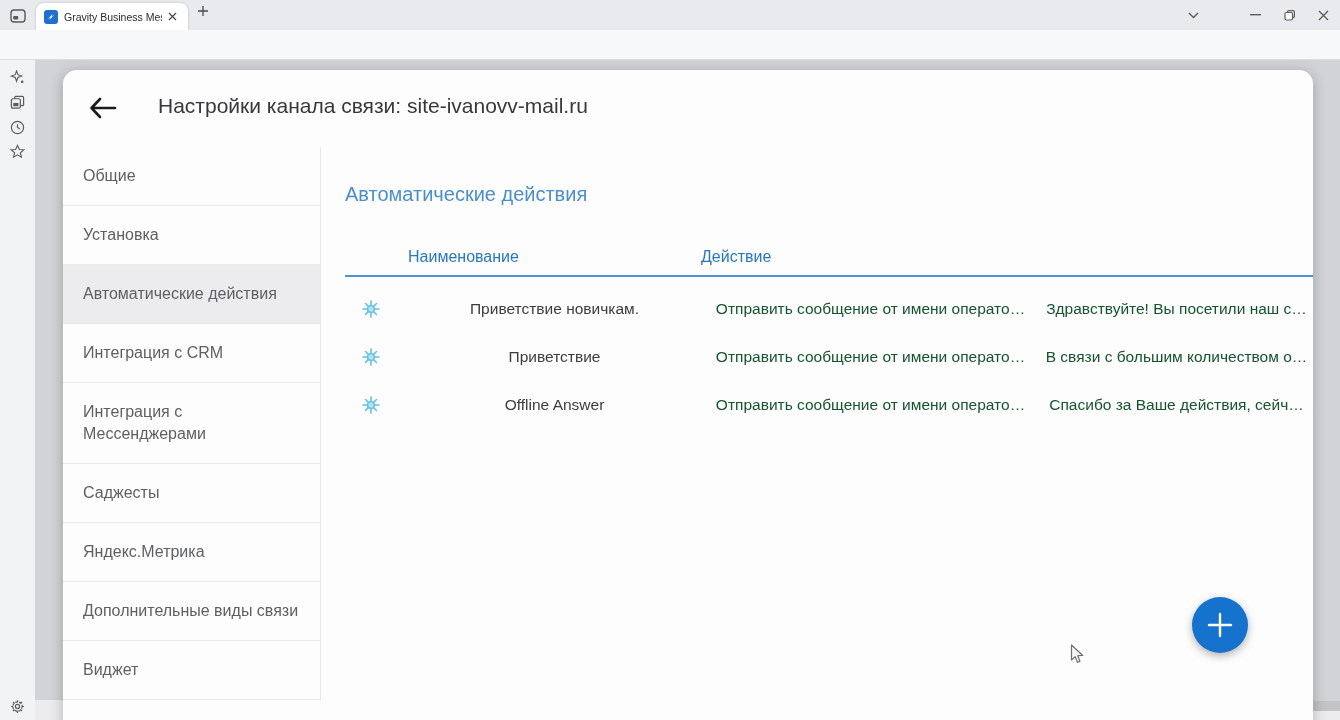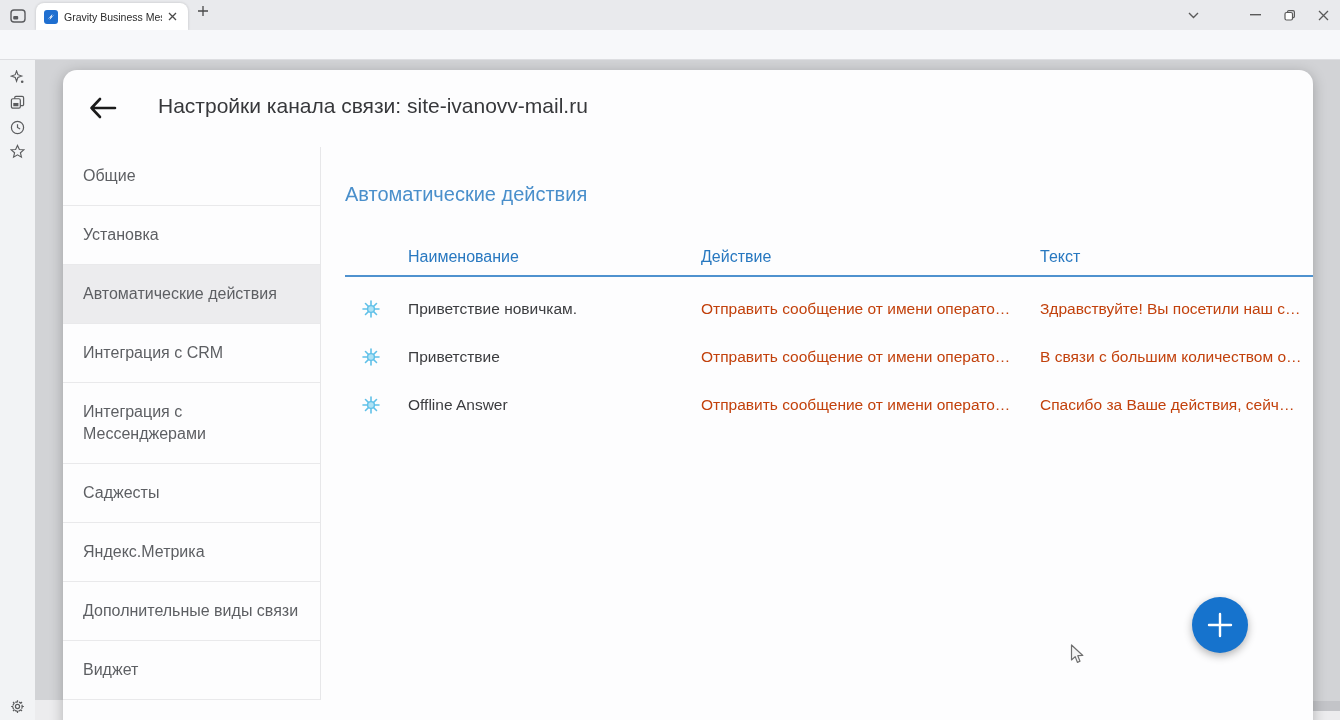--- a/index.html
+++ b/index.html
@@ -53,24 +53,24 @@
   .set-item { padding:18px 20px; font-size:16px; line-height:22px; color:#5d5f63; border-bottom:1px solid #e9e9eb; }
   .set-item.selected { background:#ececee; }
 
   
   .content { position:absolute; left:282px; top:77px; width:968px; height:553px; }
   .content-heading { position:absolute; left:0; top:36px; font-size:20px; color:#4a8fcb; }
   .atable { position:absolute; left:0; top:98px; width:968px; }
   .thead { display:grid; grid-template-columns:63px 293px 339px 1fr; align-items:end; height:32px; border-bottom:2px solid #4f92cf; }
   .th { font-size:16px; color:#2878c0; padding-bottom:9px; }
   .tbody { margin-top:8px; }
-  .trow { display:grid; grid-template-columns:63px 293px 339px 1fr; align-items:center; height:48px; }
+  .trow { display:grid; grid-template-columns:63px 293px 339px 1fr; align-items:center; height:48px;text-align:center; }
   .cell-icon { padding-left:16px; display:flex; align-items:center; }
   .cell-name { font-size:15.5px; color:#3b3c3f; white-space:nowrap; overflow:hidden; }
-  .cell-sec  { font-size:15.5px; color:#c2410c; white-space:nowrap; overflow:hidden; }
+  .cell-sec  { font-size:15.5px; color:#14532d; white-space:nowrap; overflow:hidden; }
 
   
   .fab { position:absolute; left:1192px; top:597px; width:56px; height:56px; border-radius:50%; background:#1673cd; box-shadow:0 3px 8px rgba(0,0,0,.3); display:flex; align-items:center; justify-content:center; z-index:60; }
 
   .cursor { position:absolute; left:1070px; top:644px; z-index:70; }
 
   svg { display:block; }
 </style>
 </head>
 <body>
@@ -260,21 +260,20 @@
   </div>
 
   <div class="content">
     <div class="content-heading">Автоматические действия</div>
 
     <div class="atable">
       <div class="thead">
         <div class="th"></div>
         <div class="th">Наименование</div>
         <div class="th">Действие</div>
-        <div class="th">Текст</div>
       </div>
       <div class="tbody">
 
         <div class="trow">
           <div class="cell-icon">
             <svg width="20" height="20" viewBox="0 0 20 20">
                 <g stroke="#5fc0e8" stroke-width="1.6" stroke-linecap="round">
                   <path d="M10 2 V18 M2 10 H18 M4.5 4.5 L15.5 15.5 M15.5 4.5 L4.5 15.5"></path>
                 </g>
                 <circle cx="10" cy="10" r="3.4" fill="#aee2f5" stroke="#5fc0e8" stroke-width="1.4"></circle>

